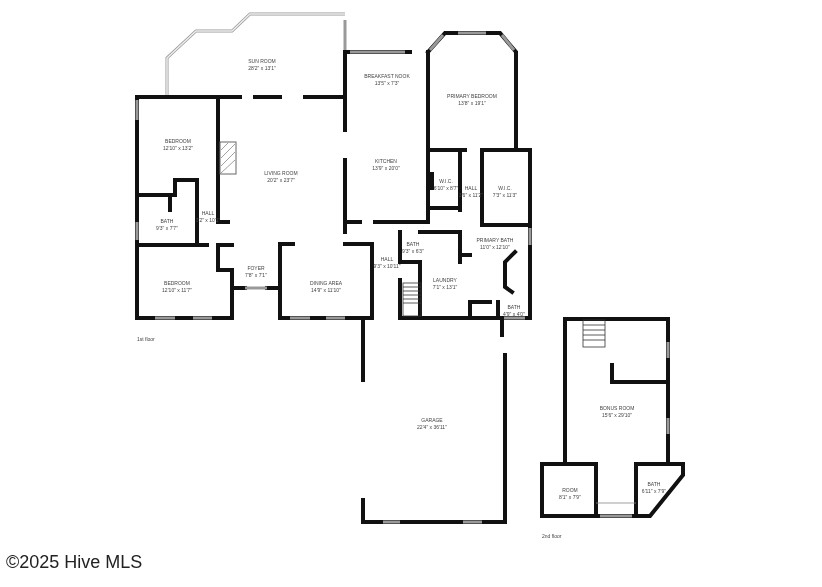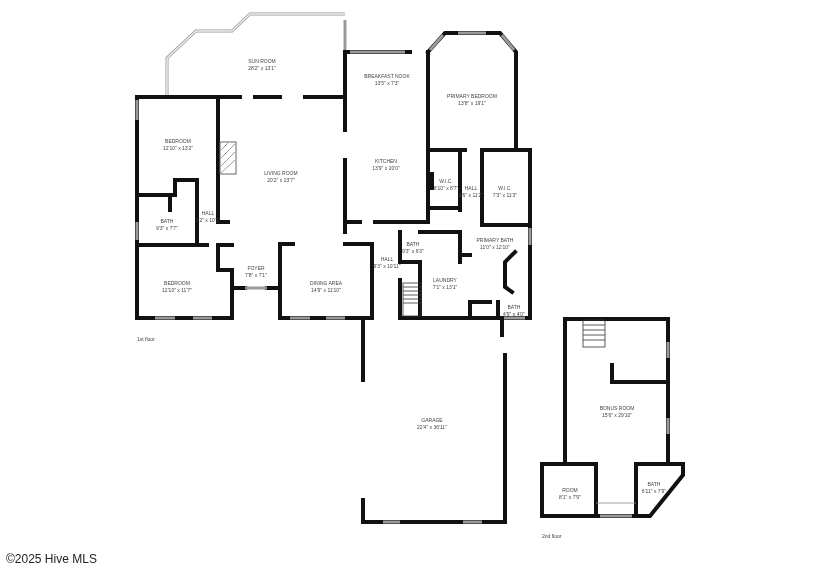--- a/index.html
+++ b/index.html
@@ -4,21 +4,21 @@
 <style>
   html, body { margin: 0; padding: 0; background: #ffffff; }
   body { width: 822px; height: 587px; position: relative; overflow: hidden; font-family: "Liberation Sans", sans-serif; }
   svg.plan { position: absolute; left: 0; top: 0; }
   .wall { stroke: #111; stroke-width: 4; fill: none; stroke-linecap: square; }
   .win { stroke: #999; stroke-width: 3; fill: none; }
   .win-in { stroke: #eee; stroke-width: 1.5; fill: none; }
   .lbl { position: absolute; text-align: center; color: #444; font-size: 5px; line-height: 7px; white-space: nowrap; transform: translateX(-50%); }
   .lbl span { display: block; }
   .floor-lbl { position: absolute; font-size: 5px; color: #444; }
-  .copyright { position: absolute; left: 6px; top: 552px; font-size: 12px; color: #222; font-family: "Liberation Sans", sans-serif; }
+  .copyright { position: absolute; left: 6px; top: 552px; font-size: 18px; color: #222; font-family: "Liberation Sans", sans-serif; }
   .stairs line { stroke: #333; stroke-width: 0.8; }
 </style>
 </head>
 <body>
 
 <svg class="plan" width="822" height="587" viewBox="0 0 822 587">
 
   <g>
     <polyline class="win" points="167,97 167,58 196,31 232,31 250,14 345,14"></polyline>
     <polyline class="win-in" points="167,97 167,58 196,31 232,31 250,14 345,14"></polyline>

